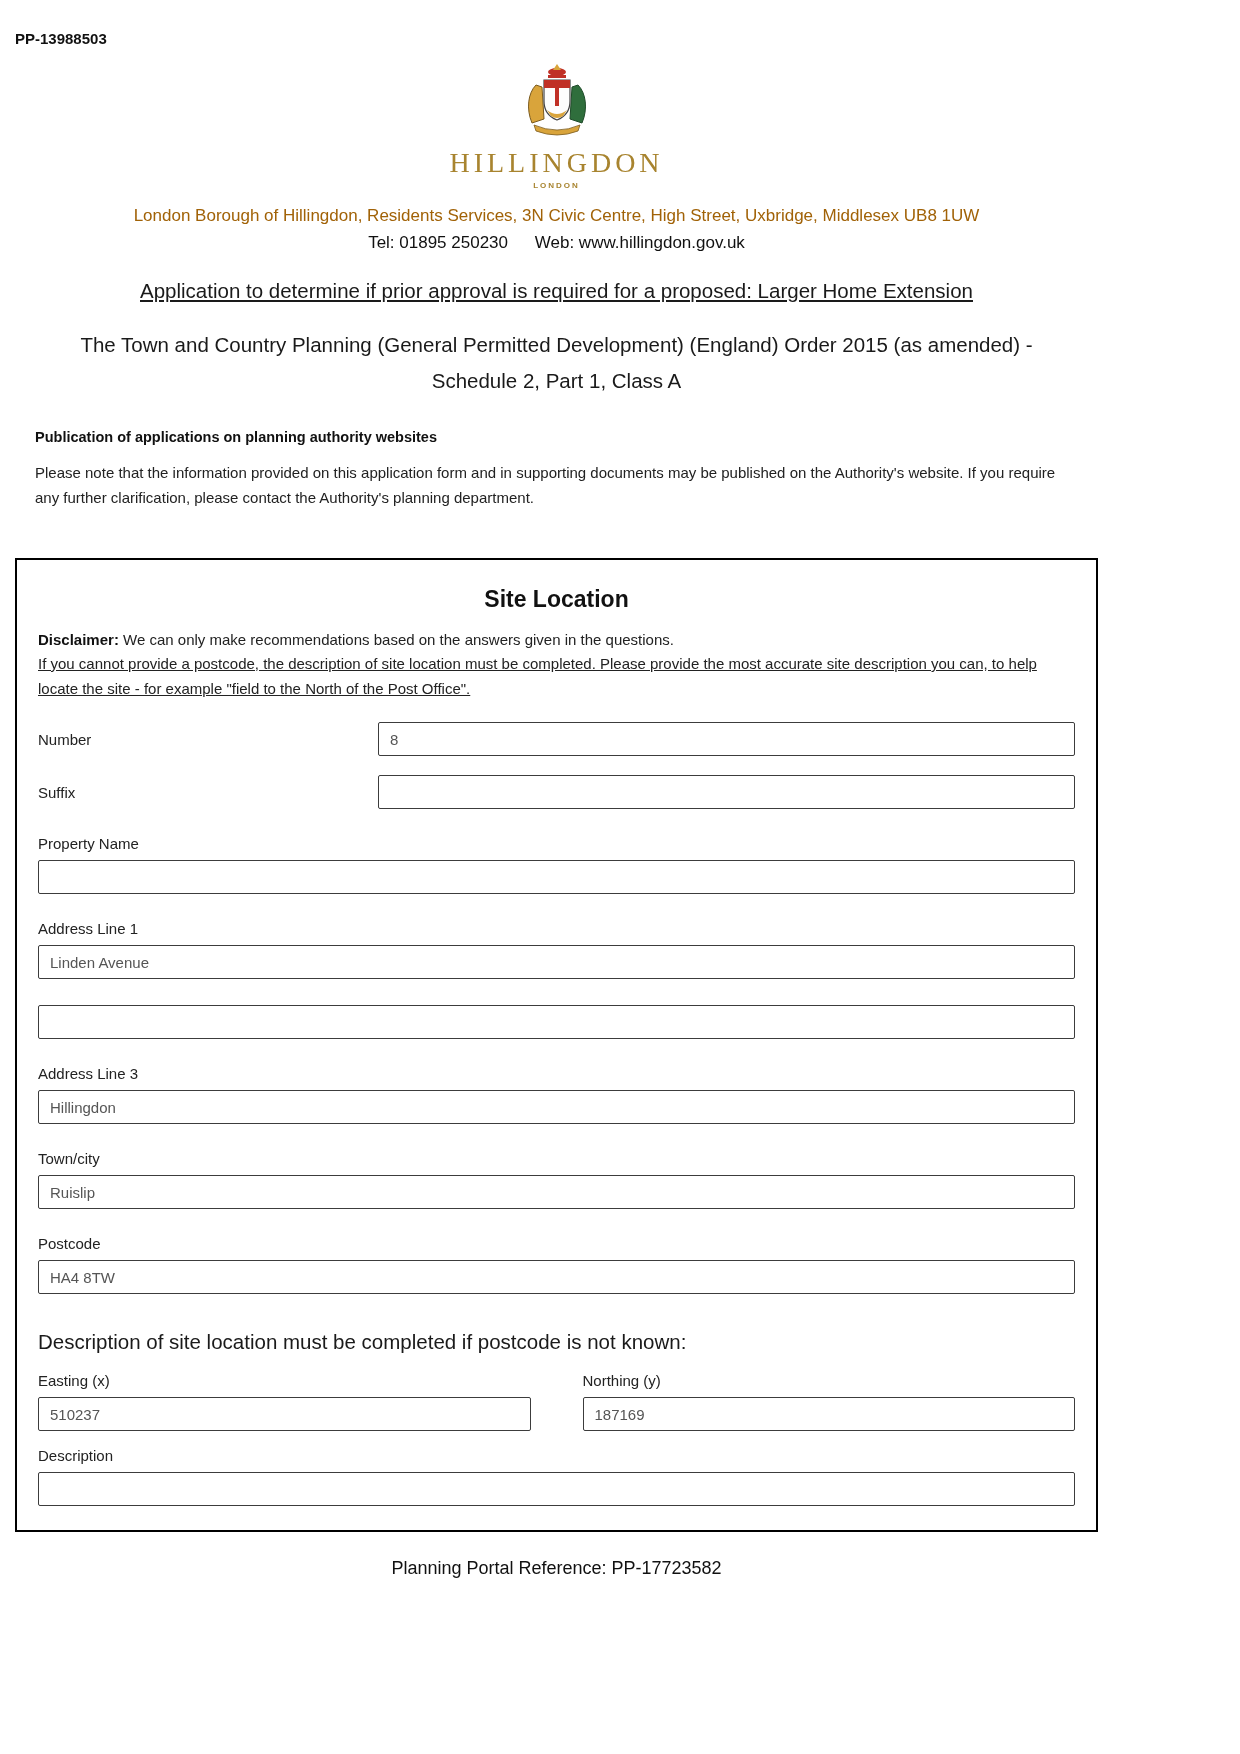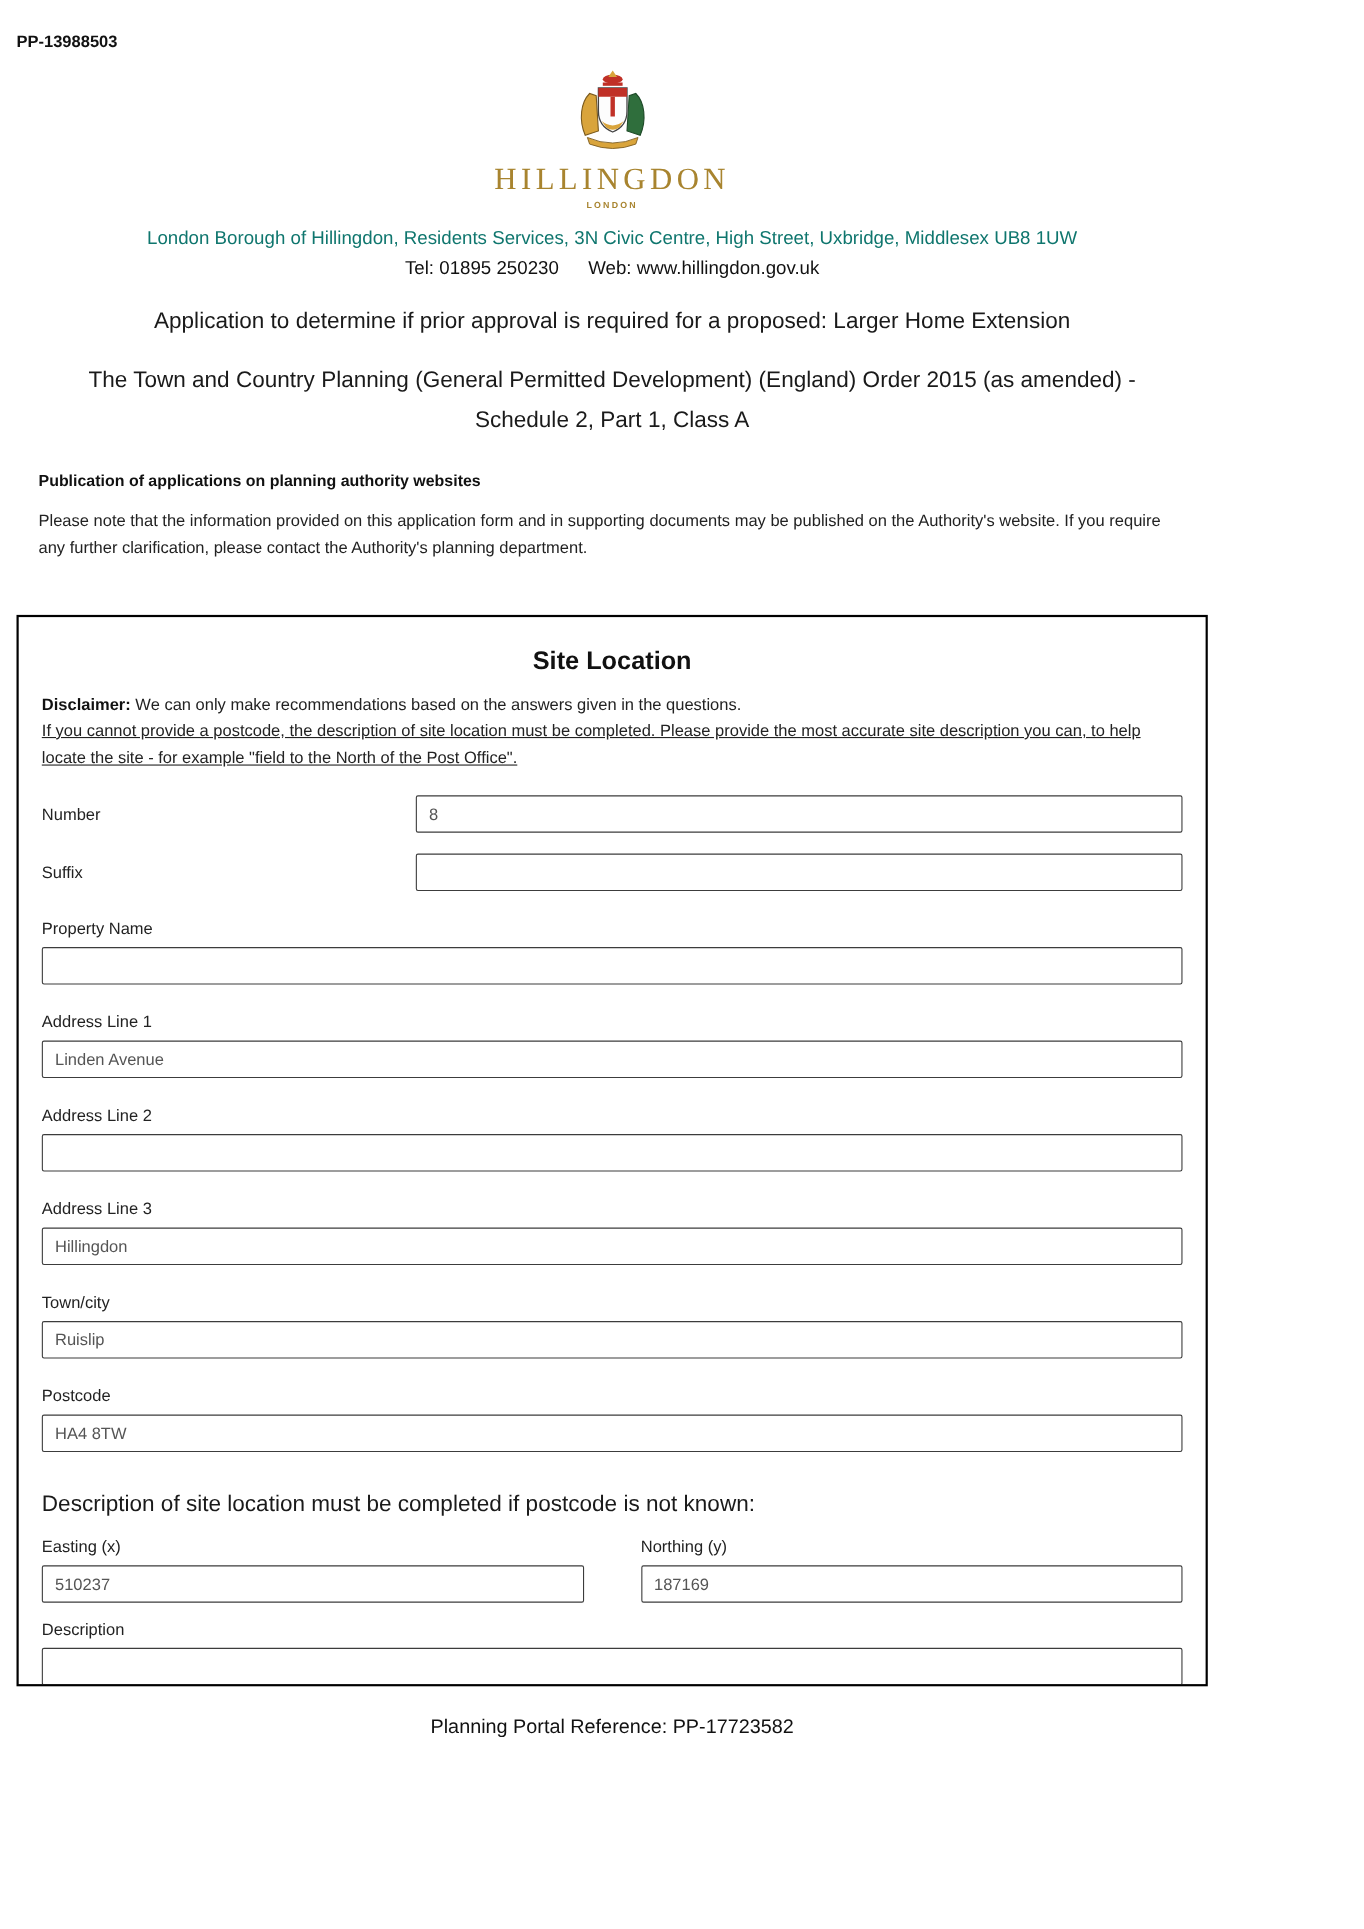--- a/index.html
+++ b/index.html
@@ -38,35 +38,36 @@
     font-size: 8px;
     letter-spacing: 2px;
     color: #a8842f;
     font-weight: bold;
     margin-top: 2px;
   }
   .addr-line {
     margin-top: 16px;
     text-align: center;
     font-size: 17px;
-    color: #0f766e;
+    color: #a16207;
   }
   .contact-line {
     margin-top: 7px;
     text-align: center;
     font-size: 17px;
     color: #111;
   }
   .contact-line .tel { margin-right: 22px; }
   .app-title {
     margin-top: 26px;
     text-align: center;
     font-size: 20.5px;
     font-weight: 400;
     color: #1a1a1a;
+    text-decoration: underline;
   }
   .app-subtitle {
     margin-top: 24px;
     padding: 0 30px;
     text-align: center;
     font-size: 20.5px;
     line-height: 36px;
     font-weight: 400;
     color: #1a1a1a;
   }
@@ -233,21 +234,20 @@
         <span class="grp-label">Property Name</span>
         <input class="txt-input" type="text" value="" style="">
       </div>
 
       <div class="field-group">
         <span class="grp-label">Address Line 1</span>
         <input class="txt-input" type="text" value="Linden Avenue" style="">
       </div>
 
       <div class="field-group">
-        <span class="grp-label">Address Line 2</span>
         <input class="txt-input" type="text" value="" style="">
       </div>
 
       <div class="field-group">
         <span class="grp-label">Address Line 3</span>
         <input class="txt-input" type="text" value="Hillingdon" style="">
       </div>
 
       <div class="field-group">
         <span class="grp-label">Town/city</span>

